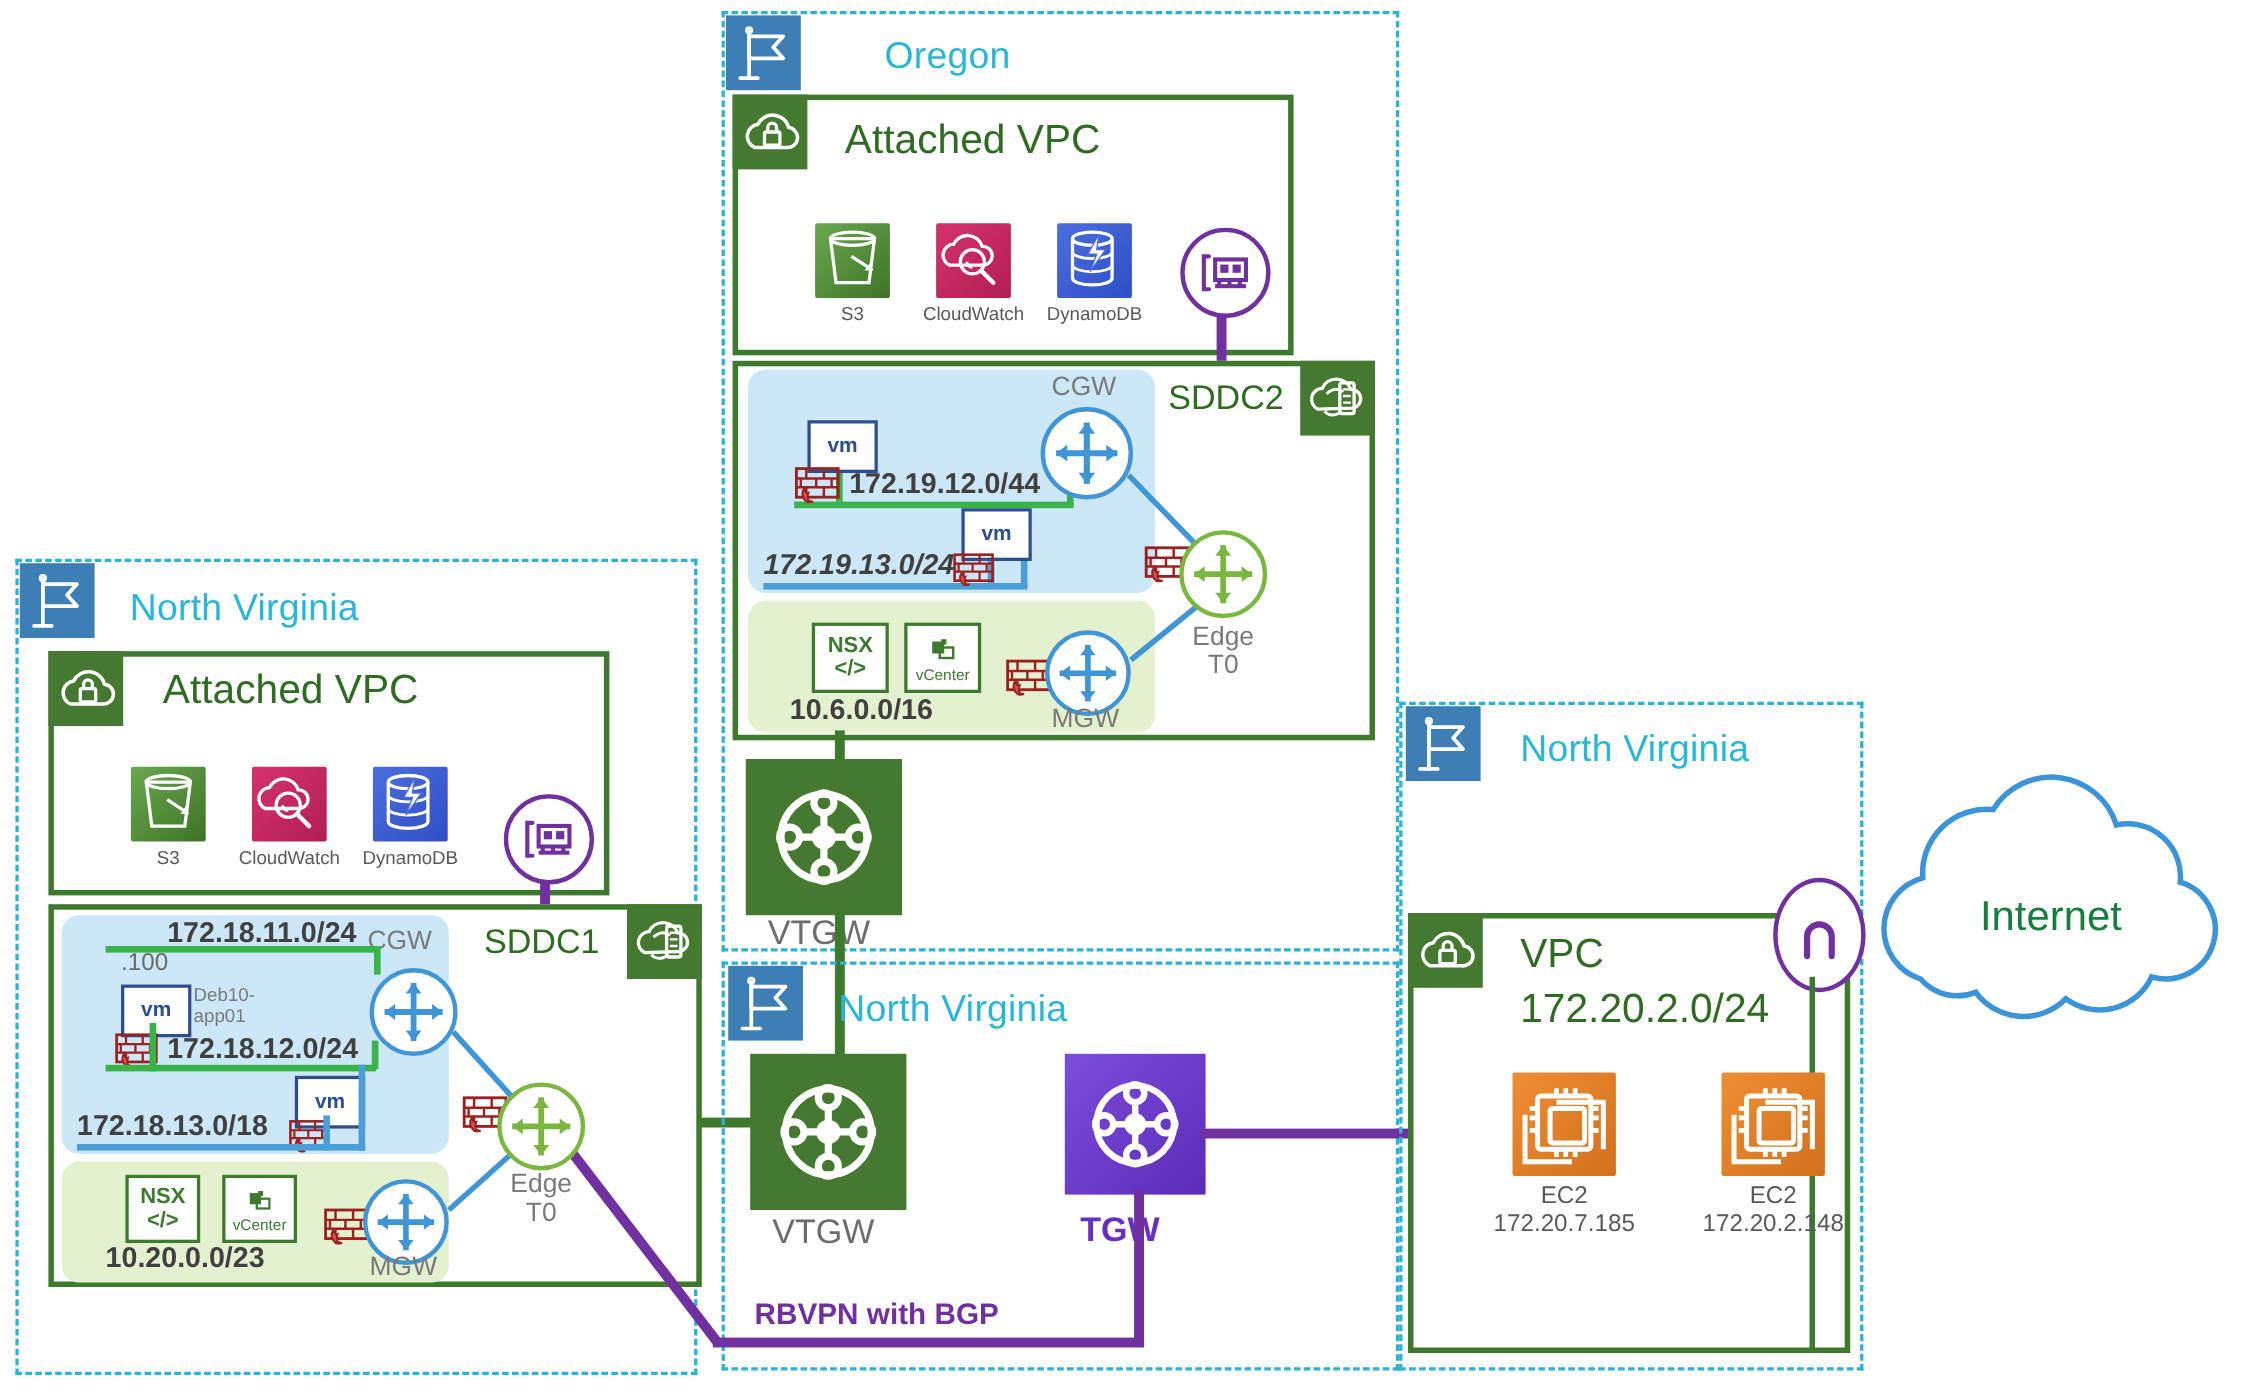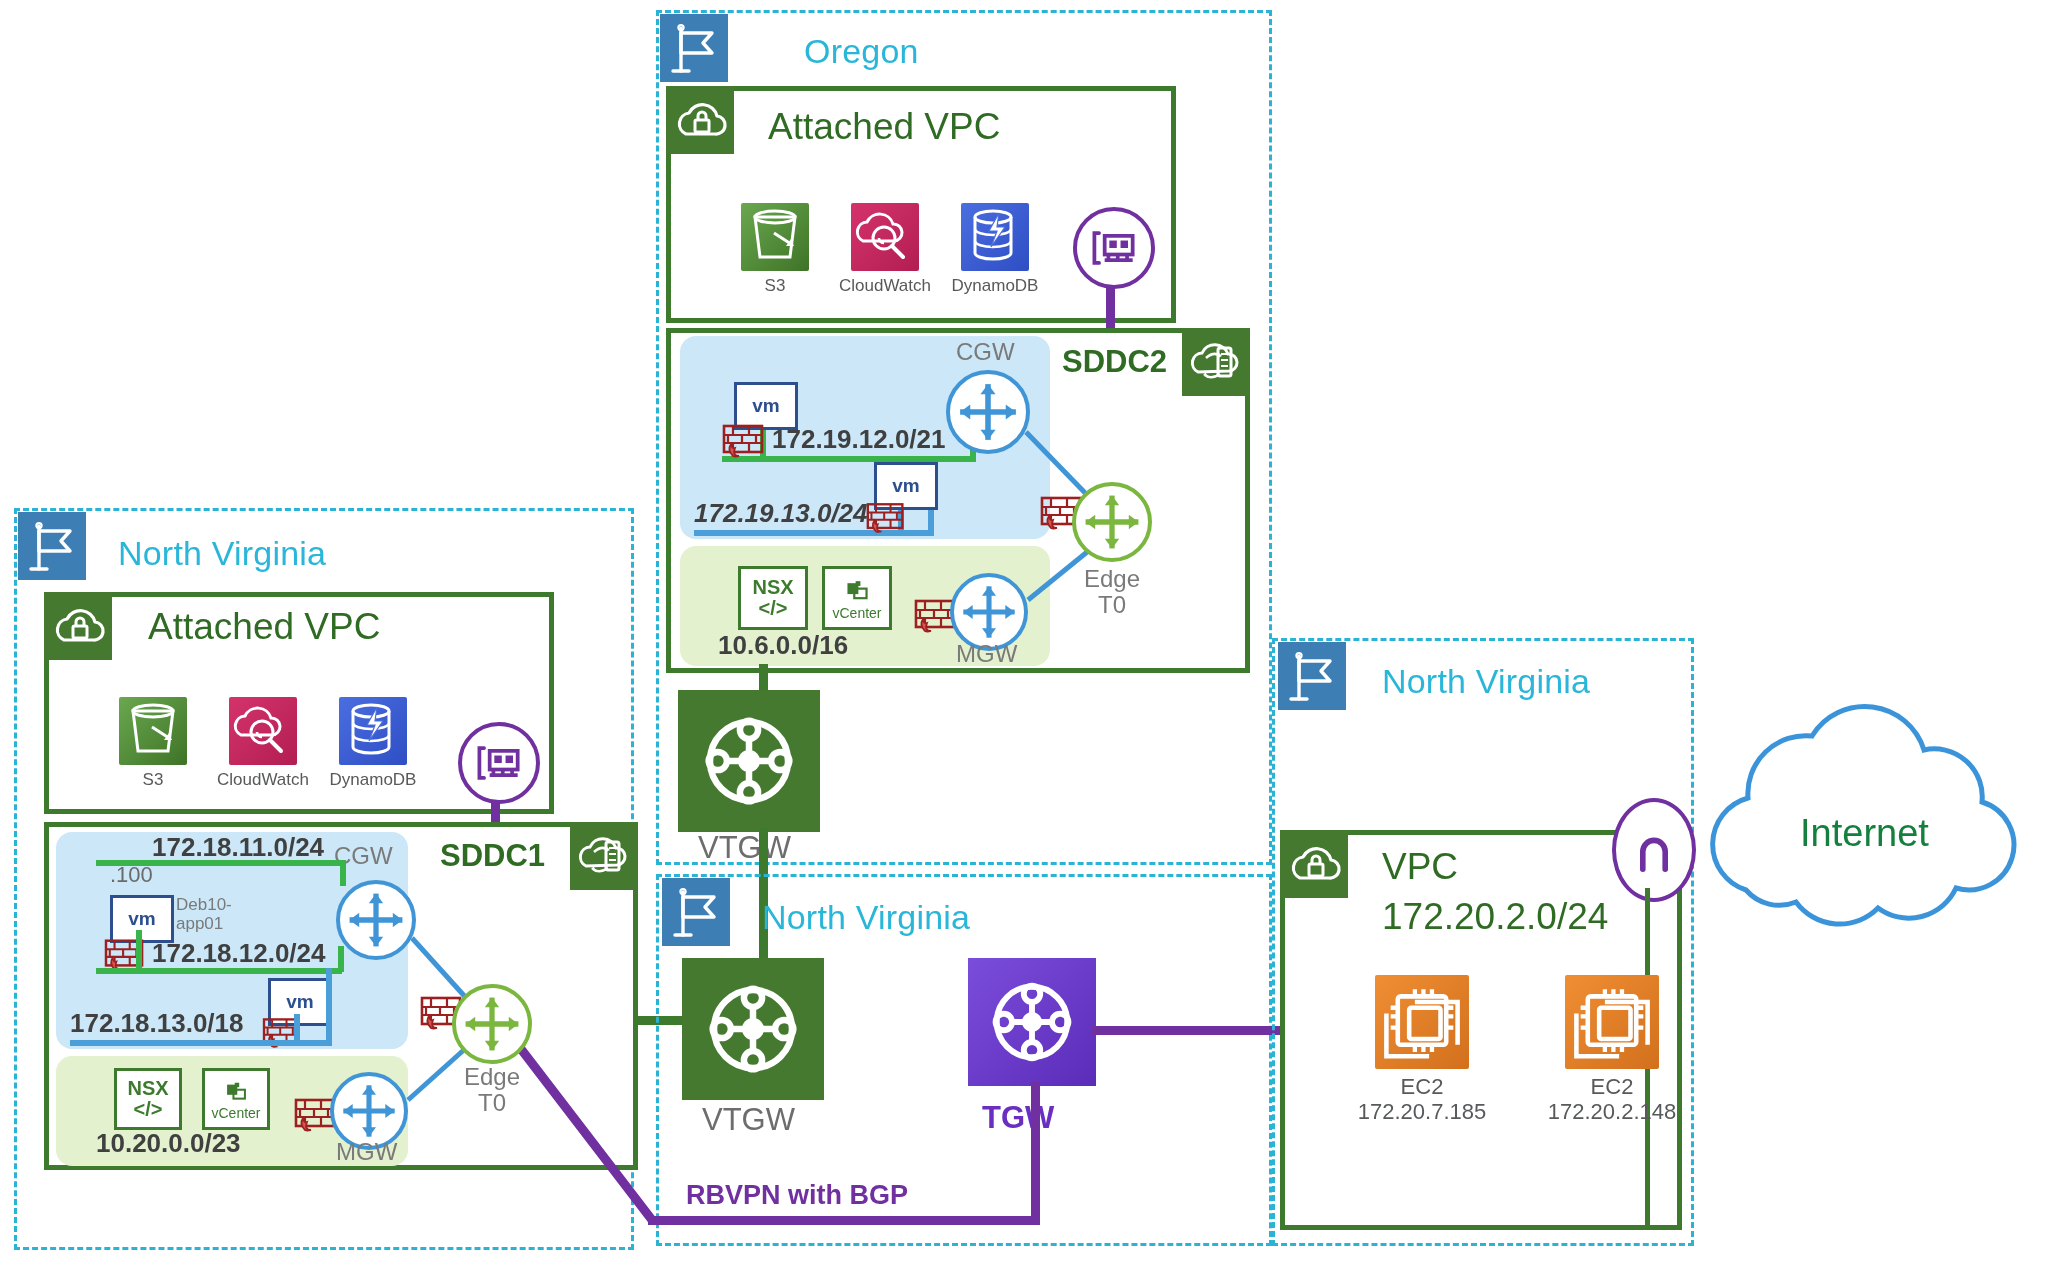--- a/index.html
+++ b/index.html
@@ -7,21 +7,21 @@
        font-family:"Liberation Sans","DejaVu Sans",sans-serif;}
   .abs{position:absolute;}
   
   .region{position:absolute;border:3px dashed #2bb3d6;box-sizing:border-box;background:transparent;}
   .flag{position:absolute;background:#3d7fb5;display:flex;align-items:center;justify-content:center;}
   .region-label{position:absolute;color:#2ab6d9;font-size:34px;letter-spacing:0.2px;white-space:nowrap;}
   
   .gbox{position:absolute;border:5px solid #3d7a2e;box-sizing:border-box;background:#fff;}
   .gtab{position:absolute;background:#44792f;display:flex;align-items:center;justify-content:center;}
   .gtitle{position:absolute;color:#2f6b23;font-size:37px;white-space:nowrap;}
-  .gtitle.small{font-size:31px;font-weight:bold;}
+  .gtitle.small{font-size:31px;font-weight:normal;}
   
   .svc{position:absolute;text-align:center;width:110px;}
   .svc .tile{width:68px;height:68px;margin:0 auto;border-radius:2px;display:block;}
   .svc .cap{font-size:17px;color:#58595b;margin-top:5px;line-height:1.15;white-space:nowrap;}
   .tile-s3{background:linear-gradient(135deg,#6aa84f,#3e7327);}
   .tile-cw{background:linear-gradient(135deg,#d4336b,#b21e52);}
   .tile-ddb{background:linear-gradient(135deg,#4a6ee0,#2f4ec4);}
   .tile-ec2{background:linear-gradient(135deg,#ef8e33,#d2701d);}
   
   .seg-compute{position:absolute;background:#cbe7f8;border-radius:16px;}
@@ -229,21 +229,21 @@
 <div class="line ln-lgreen" style="left:970px;top:436px;width:32px;height:6px;"></div>
 <div class="line ln-lgreen" style="left:760px;top:418px;width:6px;height:40px;"></div>
 <div class="vmbox" style="left:734px;top:382px;width:58px;height:42px;">
   <span>vm</span>
 </div>
 <div class="abs" style="left:722px;top:420px;">
   <svg width="44" height="40" viewBox="0 0 44 40">
       <use href="#ic-firewall"></use>
     </svg>
 </div>
-<div class="cidr" style="left:772px;top:424px;">172.19.12.0/21</div>
+<div class="cidr" style="left:772px;top:424px;">172.19.12.0/44</div>
 
 <div class="line ln-blue" style="left:694px;top:530px;width:240px;height:6px;"></div>
 <div class="line ln-blue" style="left:928px;top:462px;width:6px;height:72px;"></div>
 <div class="line ln-blue" style="left:898px;top:500px;width:6px;height:32px;"></div>
 <div class="vmbox" style="left:874px;top:462px;width:58px;height:42px;">
   <span>vm</span>
 </div>
 <div class="abs" style="left:866px;top:498px;">
   <svg width="40" height="38" viewBox="0 0 44 40">
       <use href="#ic-firewall"></use>

